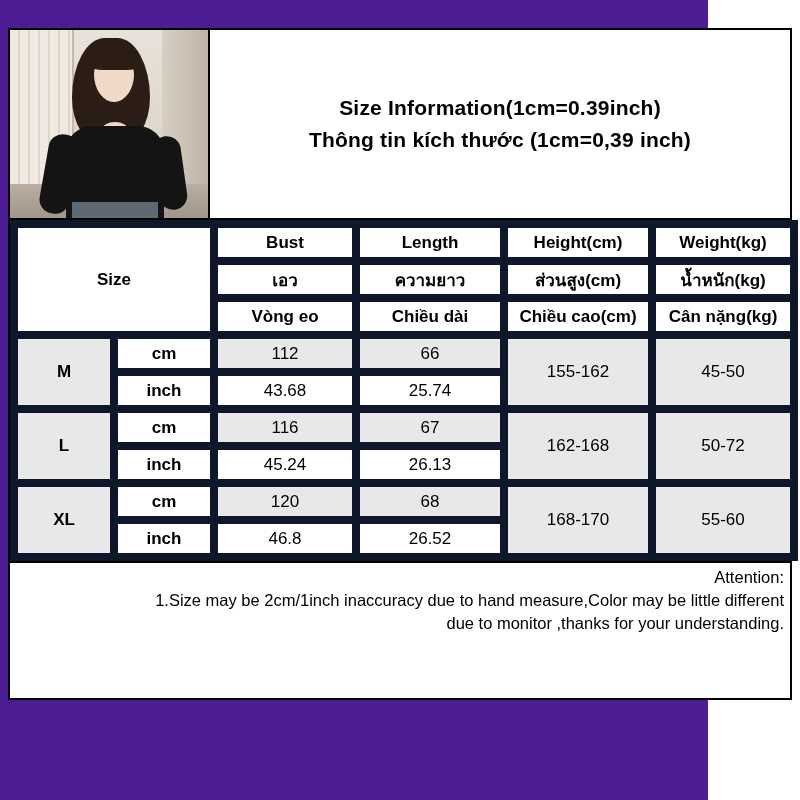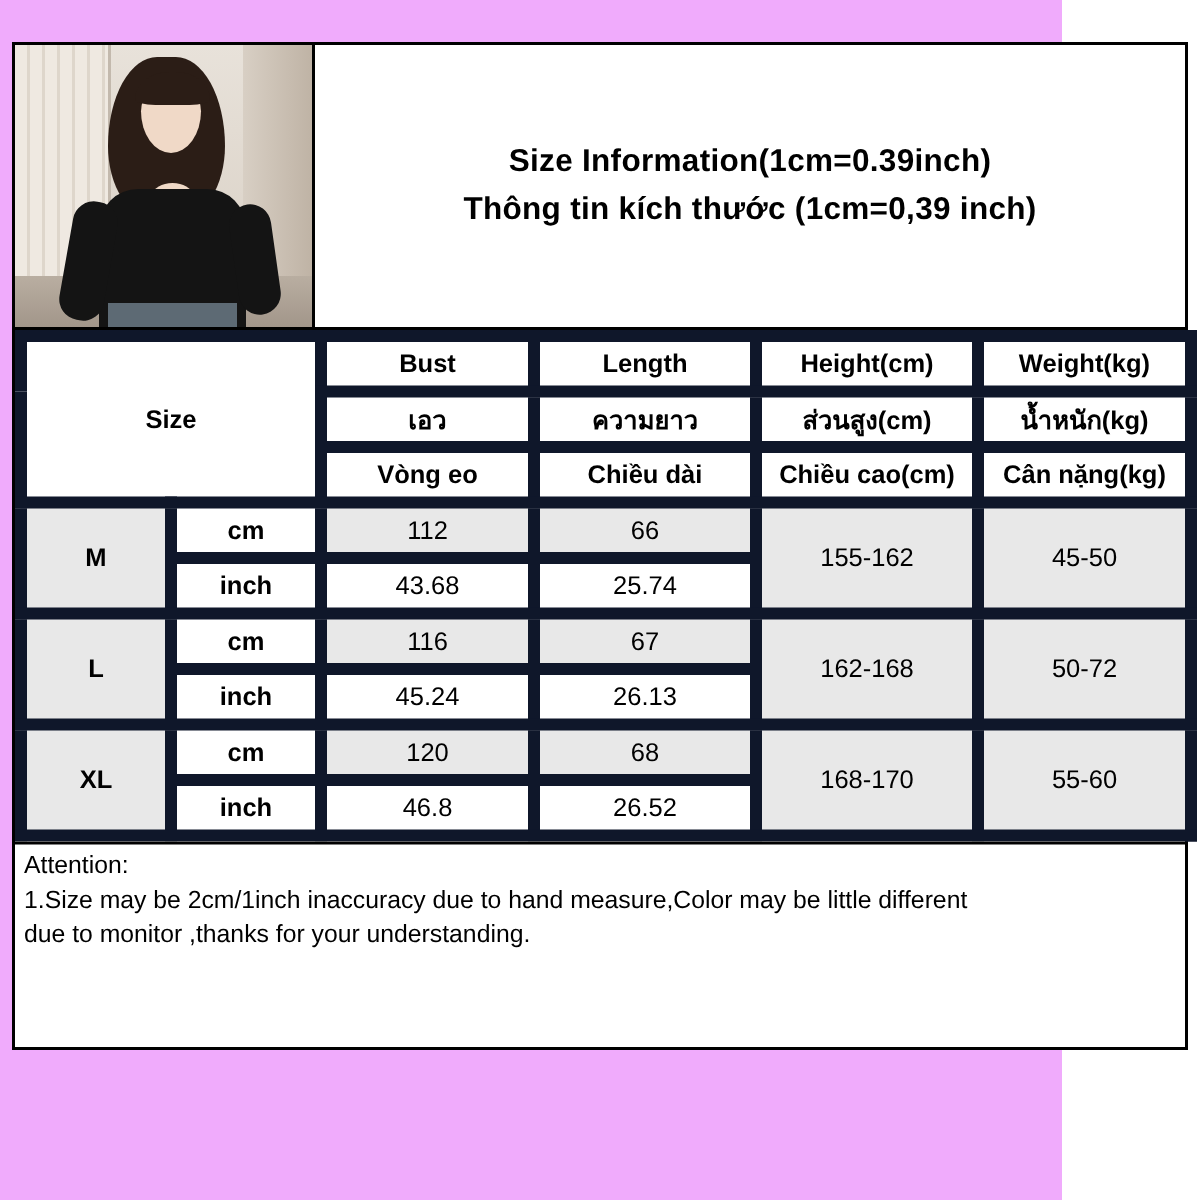--- a/index.html
+++ b/index.html
@@ -11,21 +11,21 @@
     width: 800px;
     height: 800px;
     font-family: "Liberation Sans", sans-serif;
     color: #000000;
     overflow: hidden;
   }
   .sheet {
     position: relative;
     width: 708px;
     height: 800px;
-    background: #f0abfc;
+    background: #4c1d95;
     box-sizing: border-box;
   }
   .chart {
     position: absolute;
     left: 8px;
     top: 28px;
     width: 784px;
     height: 672px;
     border: 2px solid #000000;
     box-sizing: border-box;
@@ -199,20 +199,21 @@
   .val {
     font-size: 18px;
   }
   
   .attention {
     border-top: 2px solid #000000;
     padding: 4px 6px 6px 6px;
     box-sizing: border-box;
     flex: 1;
     background: #ffffff;
+    text-align: right;
   }
   .attention p {
     margin: 0 0 1px 0;
     font-size: 16.5px;
     line-height: 1.32;
   }
 </style>
 </head>
 <body>
 

